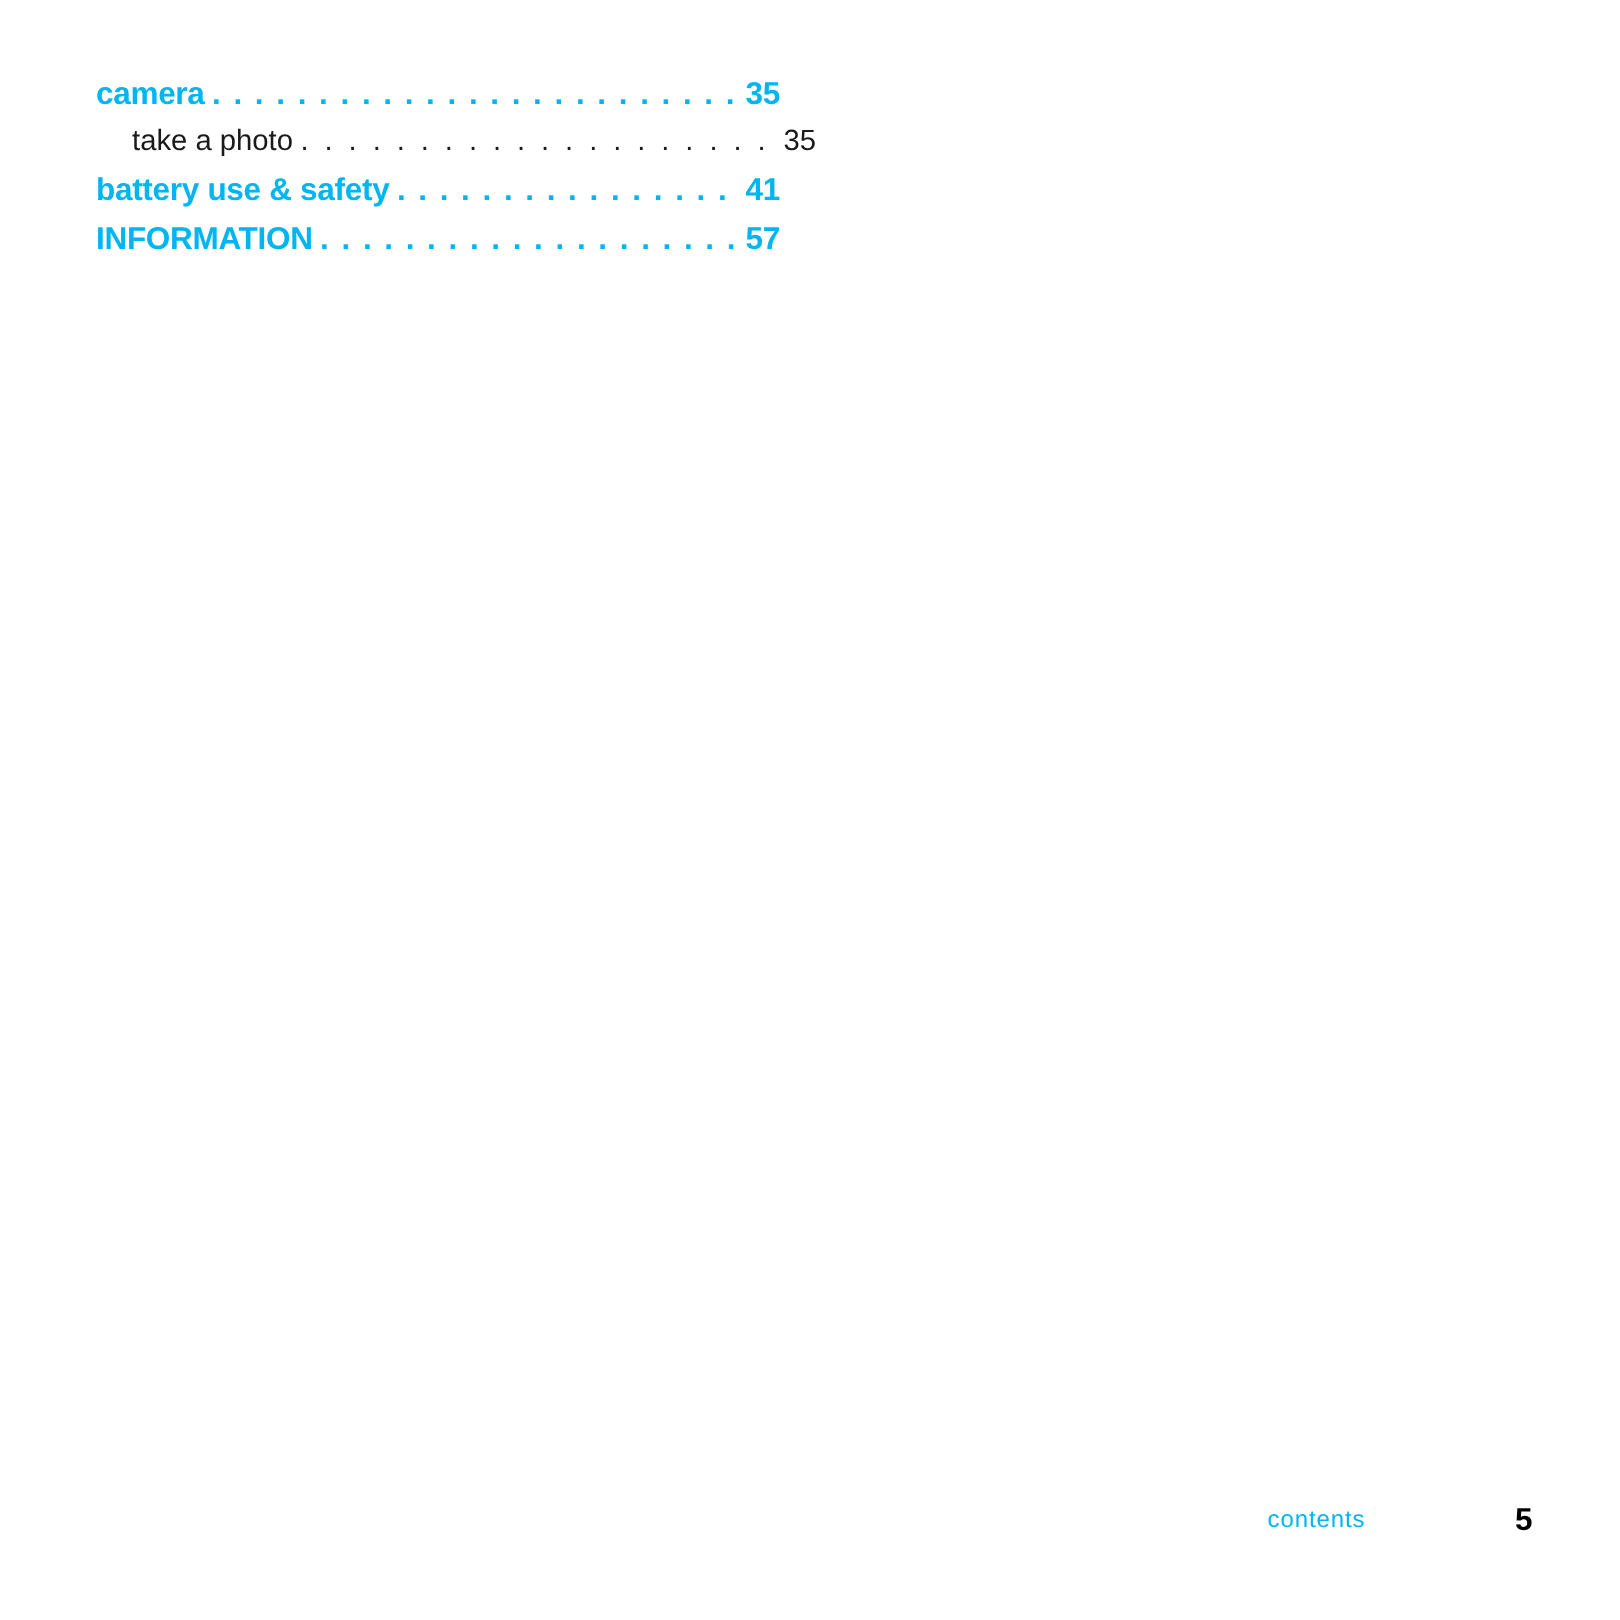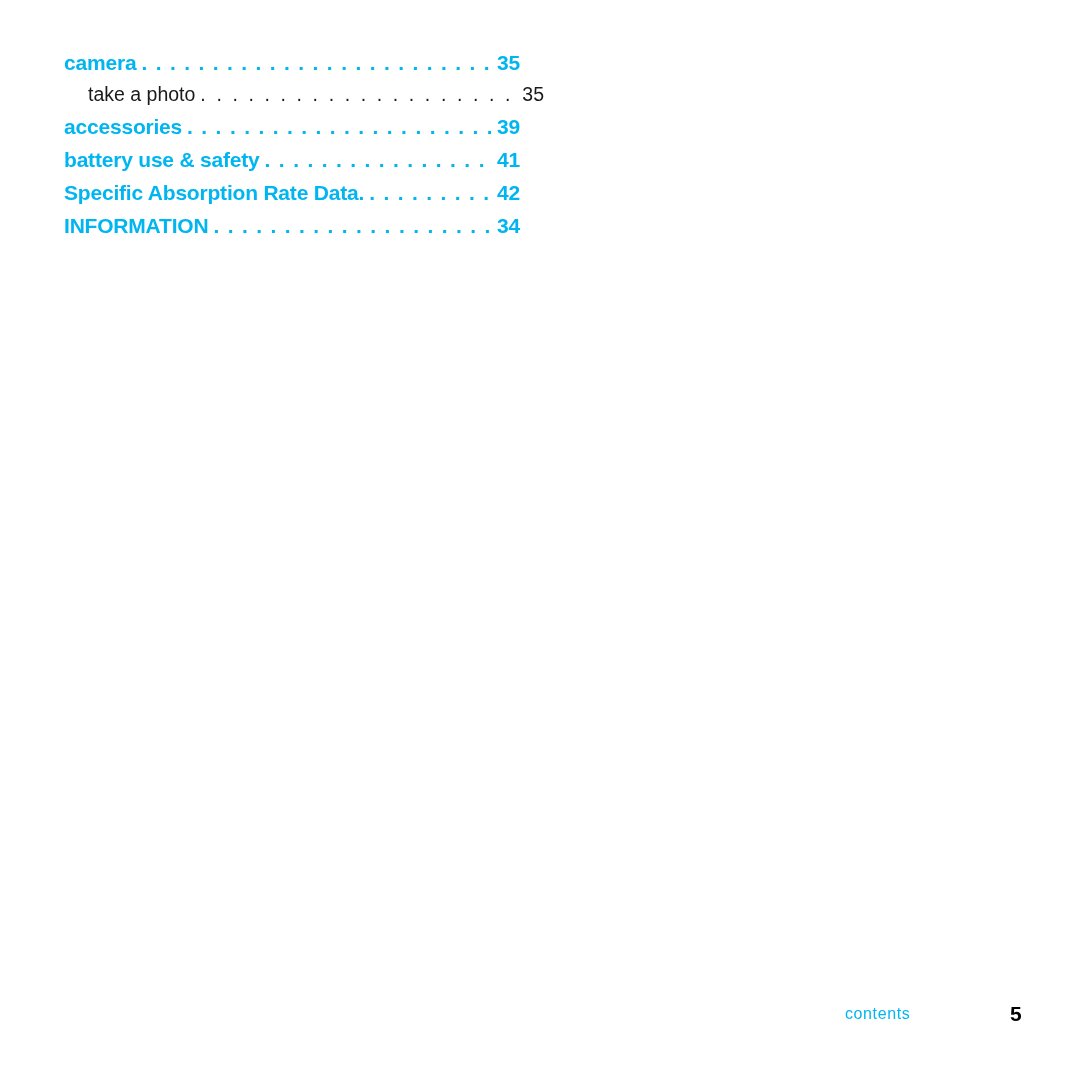--- a/index.html
+++ b/index.html
@@ -140,38 +140,28 @@
         <span class="toc-label">camera</span>
         <span class="toc-leader"></span>
         <span class="toc-page">35</span>
       </div>
       <div class="toc-row level2">
         <span class="toc-label">take a photo</span>
         <span class="toc-leader"></span>
         <span class="toc-page">35</span>
       </div>
       <div class="toc-row level1">
-        <span class="toc-label">accessories</span>
-        <span class="toc-leader"></span>
-        <span class="toc-page">39</span>
-      </div>
-      <div class="toc-row level1">
         <span class="toc-label">battery use &amp; safety</span>
         <span class="toc-leader"></span>
         <span class="toc-page">41</span>
       </div>
       <div class="toc-row level1">
-        <span class="toc-label">Specific Absorption Rate Data.</span>
-        <span class="toc-leader"></span>
-        <span class="toc-page">42</span>
-      </div>
-      <div class="toc-row level1">
         <span class="toc-label">INFORMATION</span>
         <span class="toc-leader"></span>
-        <span class="toc-page">34</span>
+        <span class="toc-page">57</span>
       </div>
     </div>
 
   <div id="footer">
     <div id="footer-section">contents</div>
     <div id="footer-pagenum">5</div>
   </div>
 
 </div>
 

